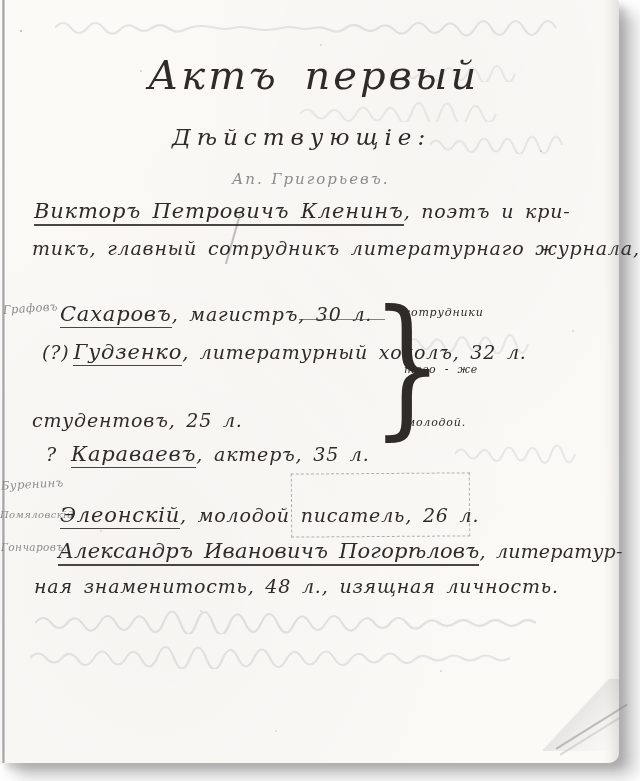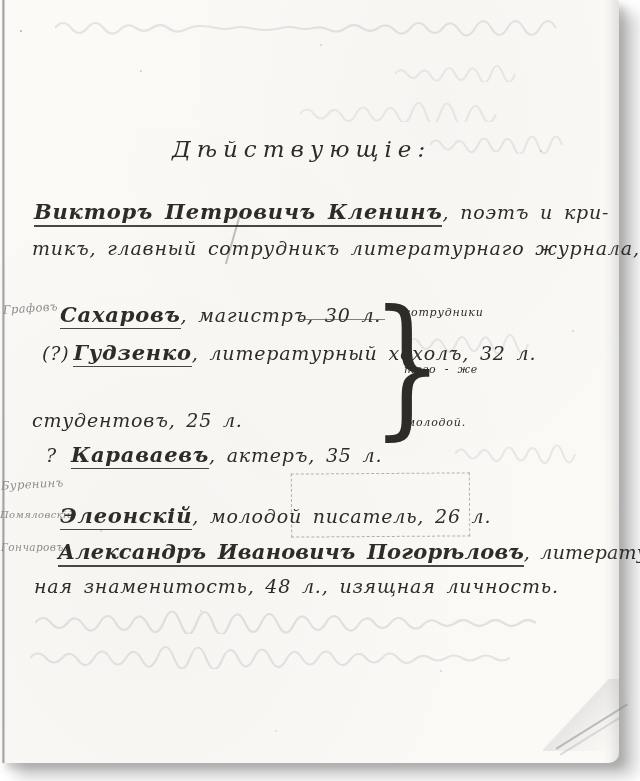--- a/index.html
+++ b/index.html
@@ -43,21 +43,21 @@
     font-size:19px;
     letter-spacing:.8px;word-spacing:4px;
   }
   .title{
     font-size:40px;letter-spacing:3px;word-spacing:10px;
   }
   .heading{
     font-size:23px;letter-spacing:6px;
   }
   .name{
-    font-weight:bold;font-size:21px;
+    font-weight:normal;font-size:21px;
     border-bottom:1.8px solid rgba(42,39,35,.85);
     padding-bottom:1px;
   }
   .name.heavy{border-bottom-width:2.3px;}
   .pencil{
     color:var(--pencil);
     font-size:11.5px;letter-spacing:.4px;word-spacing:1px;
   }
   .attribution{font-size:15px;letter-spacing:2px;}
   .grp{font-size:11px;}
@@ -127,23 +127,25 @@
   <svg class="bleed" style="left:455px;top:440px;width:125px;height:24px;opacity:.16" viewBox="0 0 125 24" preserveAspectRatio="none">
       <path d="M0,14 q6,-9 12,0 t12,0 t12,2 t12,-2 t12,0 t12,0 t12,2 t12,-2 t12,0 t12,0"></path>
     </svg>
   <svg class="bleed" style="left:35px;top:608px;width:505px;height:26px;opacity:.22" viewBox="0 0 500 26" preserveAspectRatio="none">
       <path d="M0,15 q8,-10 16,0 t16,0 t16,2 t16,-2 t16,0 t16,0 t16,2 t16,-4 t16,2 t16,0 t16,0 t16,2 t16,-2 t16,0 t16,0 t16,2 t16,-2 t16,0 t16,0 t16,2 t16,-2 t16,0 t16,0 t16,2 t16,-2 t16,0 t16,0 t16,0 t16,0 t16,0 t16,0"></path>
     </svg>
   <svg class="bleed" style="left:30px;top:643px;width:480px;height:26px;opacity:.2" viewBox="0 0 480 26" preserveAspectRatio="none">
       <path d="M0,15 q8,-9 16,0 t16,0 t16,2 t16,-2 t16,0 t16,0 t16,2 t16,-4 t16,2 t16,0 t16,0 t16,2 t16,-2 t16,0 t16,0 t16,2 t16,-2 t16,0 t16,0 t16,2 t16,-2 t16,0 t16,0 t16,2 t16,-2 t16,0 t16,0 t16,0 t16,0 t16,0"></path>
     </svg>
 
+  <div class="line title" style="left:148px;top:52px">Актъ первый</div>
 
-  <div class="line heading" style="left:172px;top:136px">Дѣйствующіе:</div>
+  <div class="line heading" style="left:172px;top:124px">Дѣйствующіе:</div>
 
+  <div class="line pencil attribution" style="left:232px;top:170px">Ап. Григорьевъ.</div>
 
   <div class="stray-stroke"></div>
 
   <div class="line" style="left:34px;top:199px">
     <span class="name heavy">Викторъ Петровичъ Кленинъ</span><span>, поэтъ и кри-</span>
   </div>
   <div class="line" style="left:32px;top:237px">тикъ, главный сотрудникъ литературнаго журнала,</div>
 
   <div class="line pencil" style="left:3px;top:301px;transform:rotate(-4deg)">Графовъ</div>
   <div class="line" style="left:60px;top:302px">

